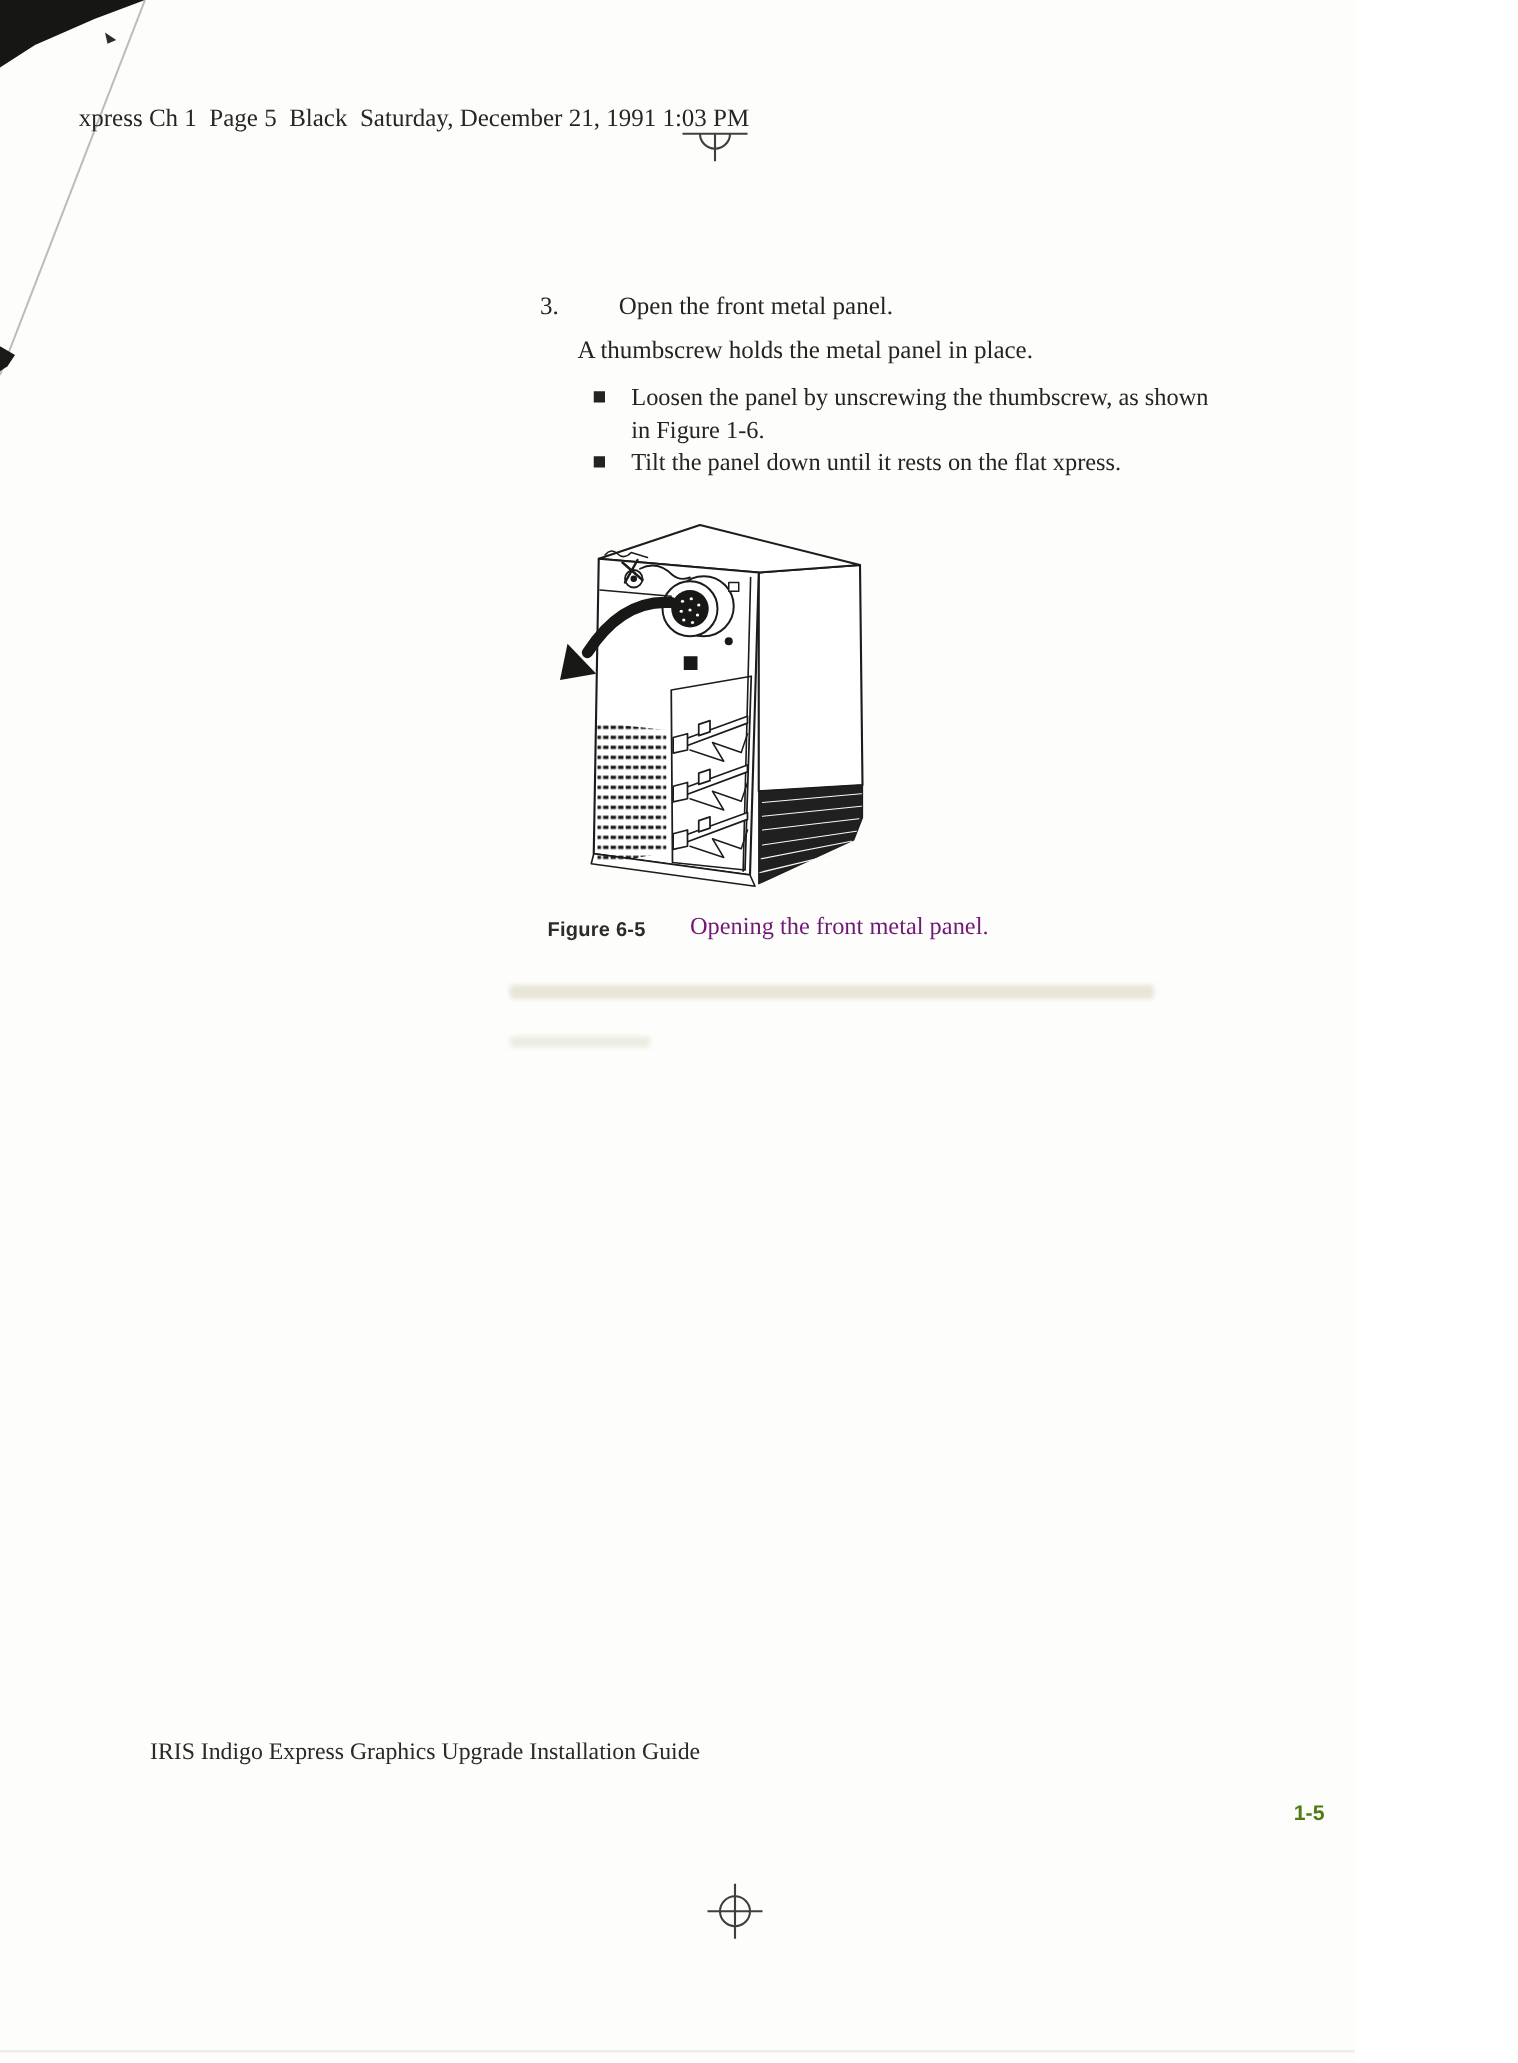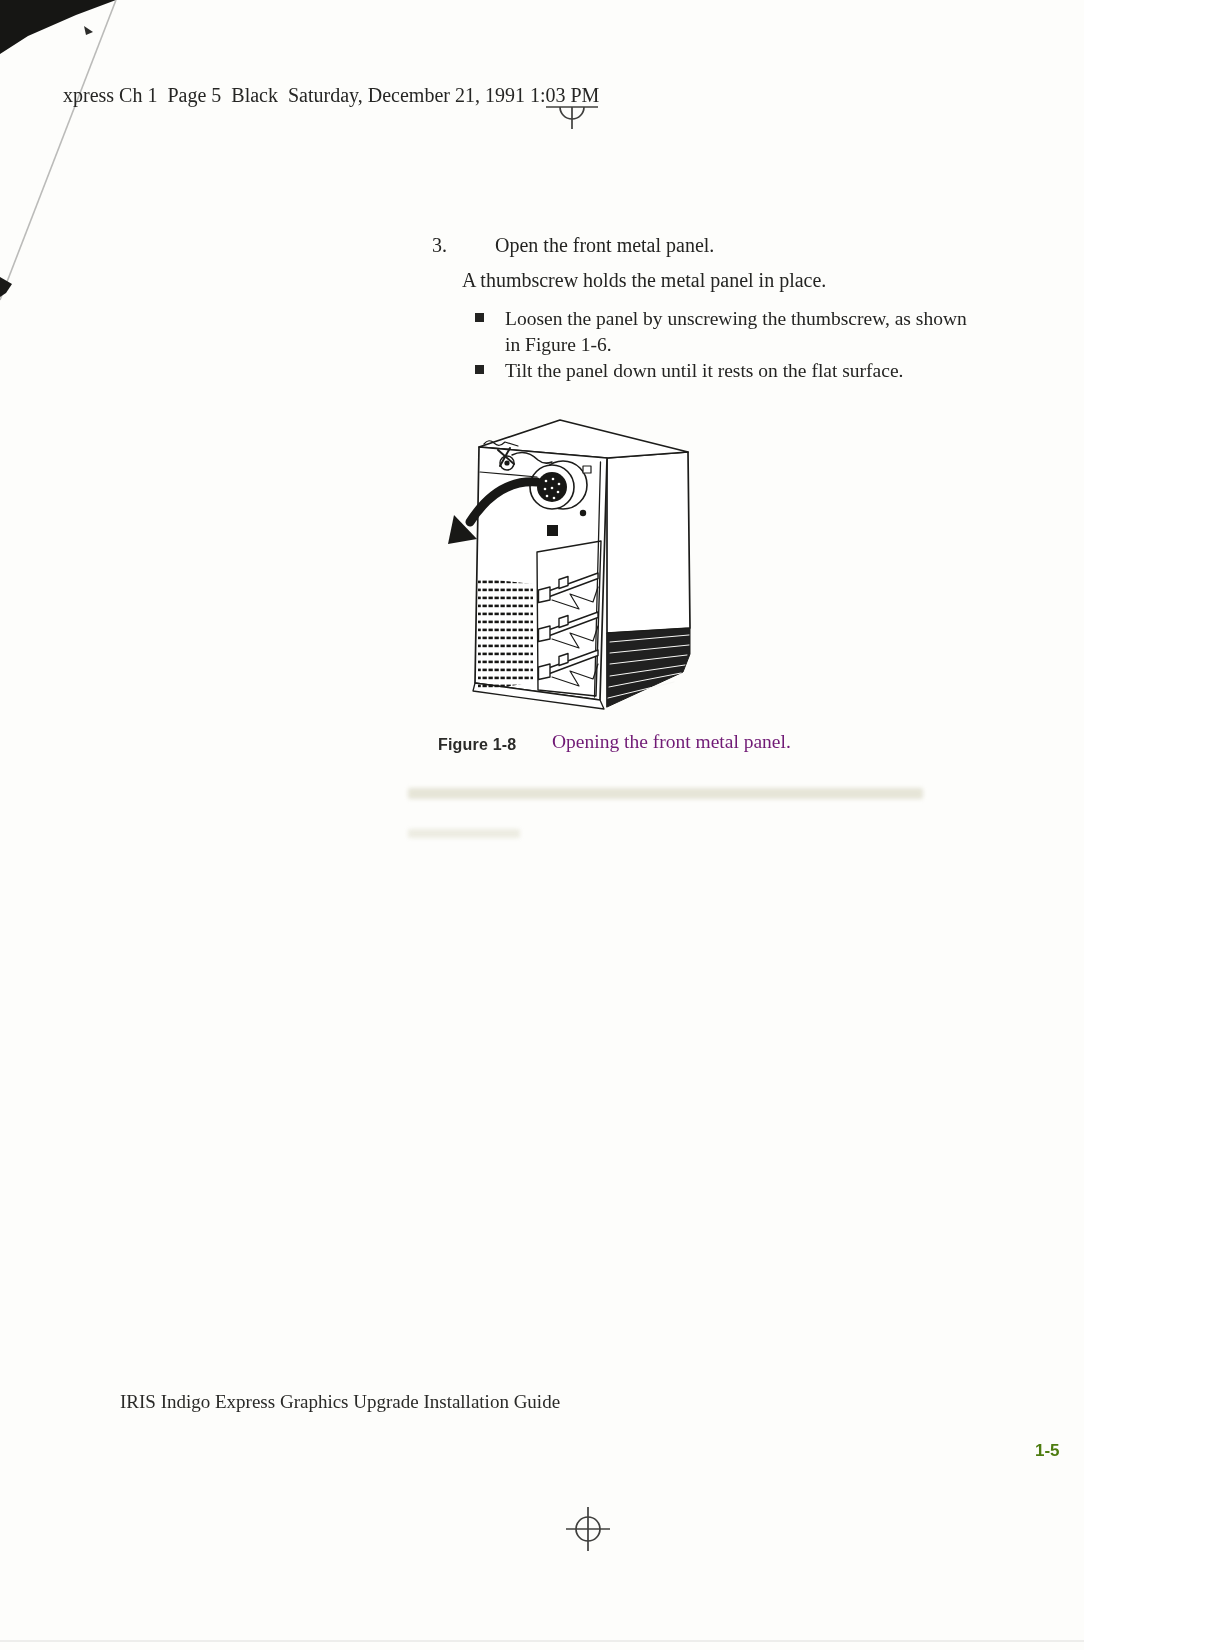--- a/index.html
+++ b/index.html
@@ -54,21 +54,21 @@
 
   <div class="abs step-number serif">3.</div>
   <div class="abs step-title serif">Open the front metal panel.</div>
   <div class="abs intro-para serif">A thumbscrew holds the metal panel in place.</div>
 
   <div class="abs bullet-square" style="left:475px;top:313px"></div>
   <div class="abs bullet-text serif" style="top:306px">Loosen the panel by unscrewing the thumbscrew, as shown
 in Figure 1-6.</div>
 
   <div class="abs bullet-square" style="left:475px;top:365px"></div>
-  <div class="abs bullet-text serif" style="top:358px">Tilt the panel down until it rests on the flat surface.</div>
+  <div class="abs bullet-text serif" style="top:358px">Tilt the panel down until it rests on the flat xpress.</div>
 
   <svg class="abs" style="left:440px;top:410px" width="265" height="310" viewBox="0 0 265 310" stroke-linejoin="round" stroke-linecap="round">
     <defs>
       <pattern id="grille-pattern" width="6" height="8" patternUnits="userSpaceOnUse">
         <rect x="0.5" y="2.6" width="4.3" height="2.6" fill="#161614"></rect>
       </pattern>
       <g id="tray-unit">
         <path d="M103,0 L158,-20 L158,-14.5 L103,6 Z" fill="#ffffff" stroke="#1c1c1a" stroke-width="1.4"></path>
         <path d="M98.5,-3 L110,-6 L110,7 L98.5,9.5 Z" fill="#ffffff" stroke="#1c1c1a" stroke-width="1.4"></path>
         <path d="M119,-13.5 l9,-3 l0,9 l-9,3 Z" fill="#ffffff" stroke="#1c1c1a" stroke-width="1.4"></path>
@@ -127,21 +127,21 @@
 
     <line x1="40" y1="62" x2="97" y2="67" stroke="#1c1c1a" stroke-width="1.2"></line>
 
     <circle cx="143" cy="103" r="3.2" fill="#181816"></circle>
     <rect x="107" y="115" width="11" height="11" fill="#181816"></rect>
 
     <path d="M97,72 C70,70 48,84 30,112" fill="none" stroke="#181816" stroke-width="9"></path>
     <polygon points="8,134 14,105 37,129" fill="#181816"></polygon>
   </svg>
 
-  <div class="abs fig-label sans">Figure 1-8</div>
+  <div class="abs fig-label sans">Figure 6-5</div>
   <div class="abs fig-caption serif">Opening the front metal panel.</div>
 
   <div class="abs ghost" style="left:408px;top:788px;width:515px;height:11px"></div>
   <div class="abs ghost" style="left:408px;top:829px;width:112px;height:9px;opacity:.7"></div>
 
   <svg class="abs" style="left:1169px;top:802px" width="40" height="36" viewBox="0 0 40 36">
     <path d="M28,7 A13,13 0 1 0 28,29" fill="none" stroke="#777775" stroke-width="1.7"></path>
     <line x1="1" y1="18" x2="34" y2="18" stroke="#777775" stroke-width="1.7"></line>
   </svg>
 

